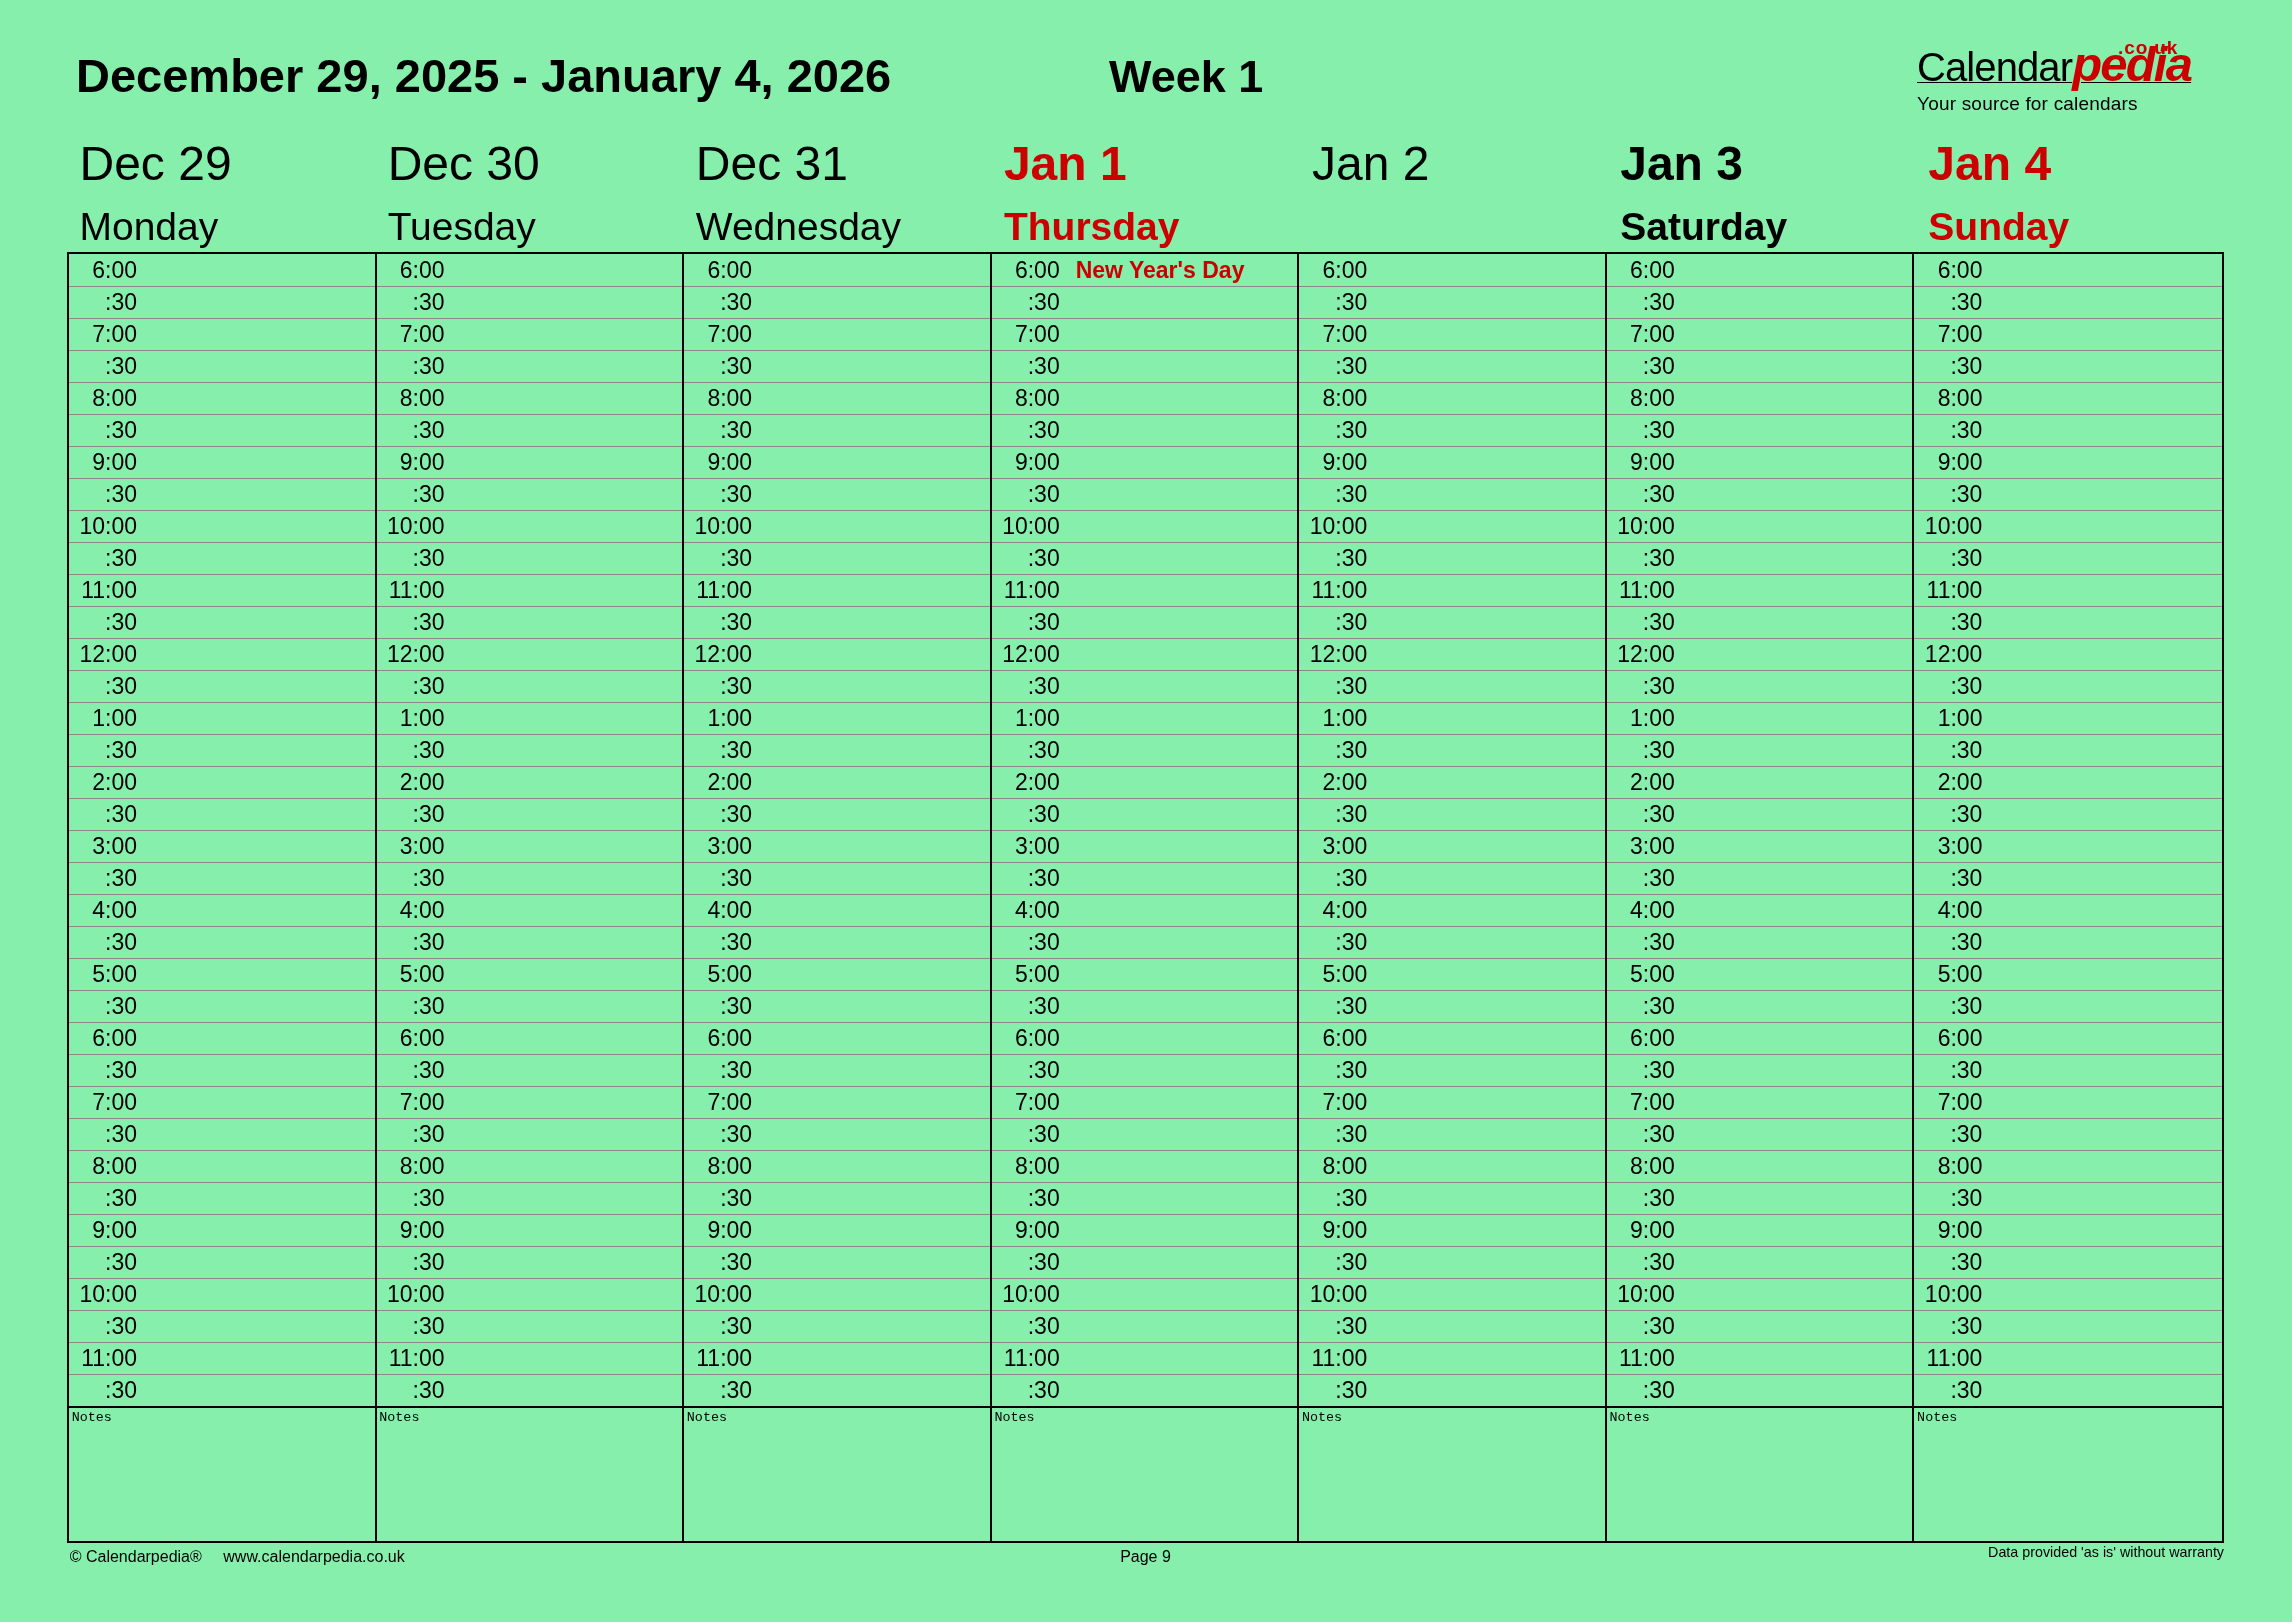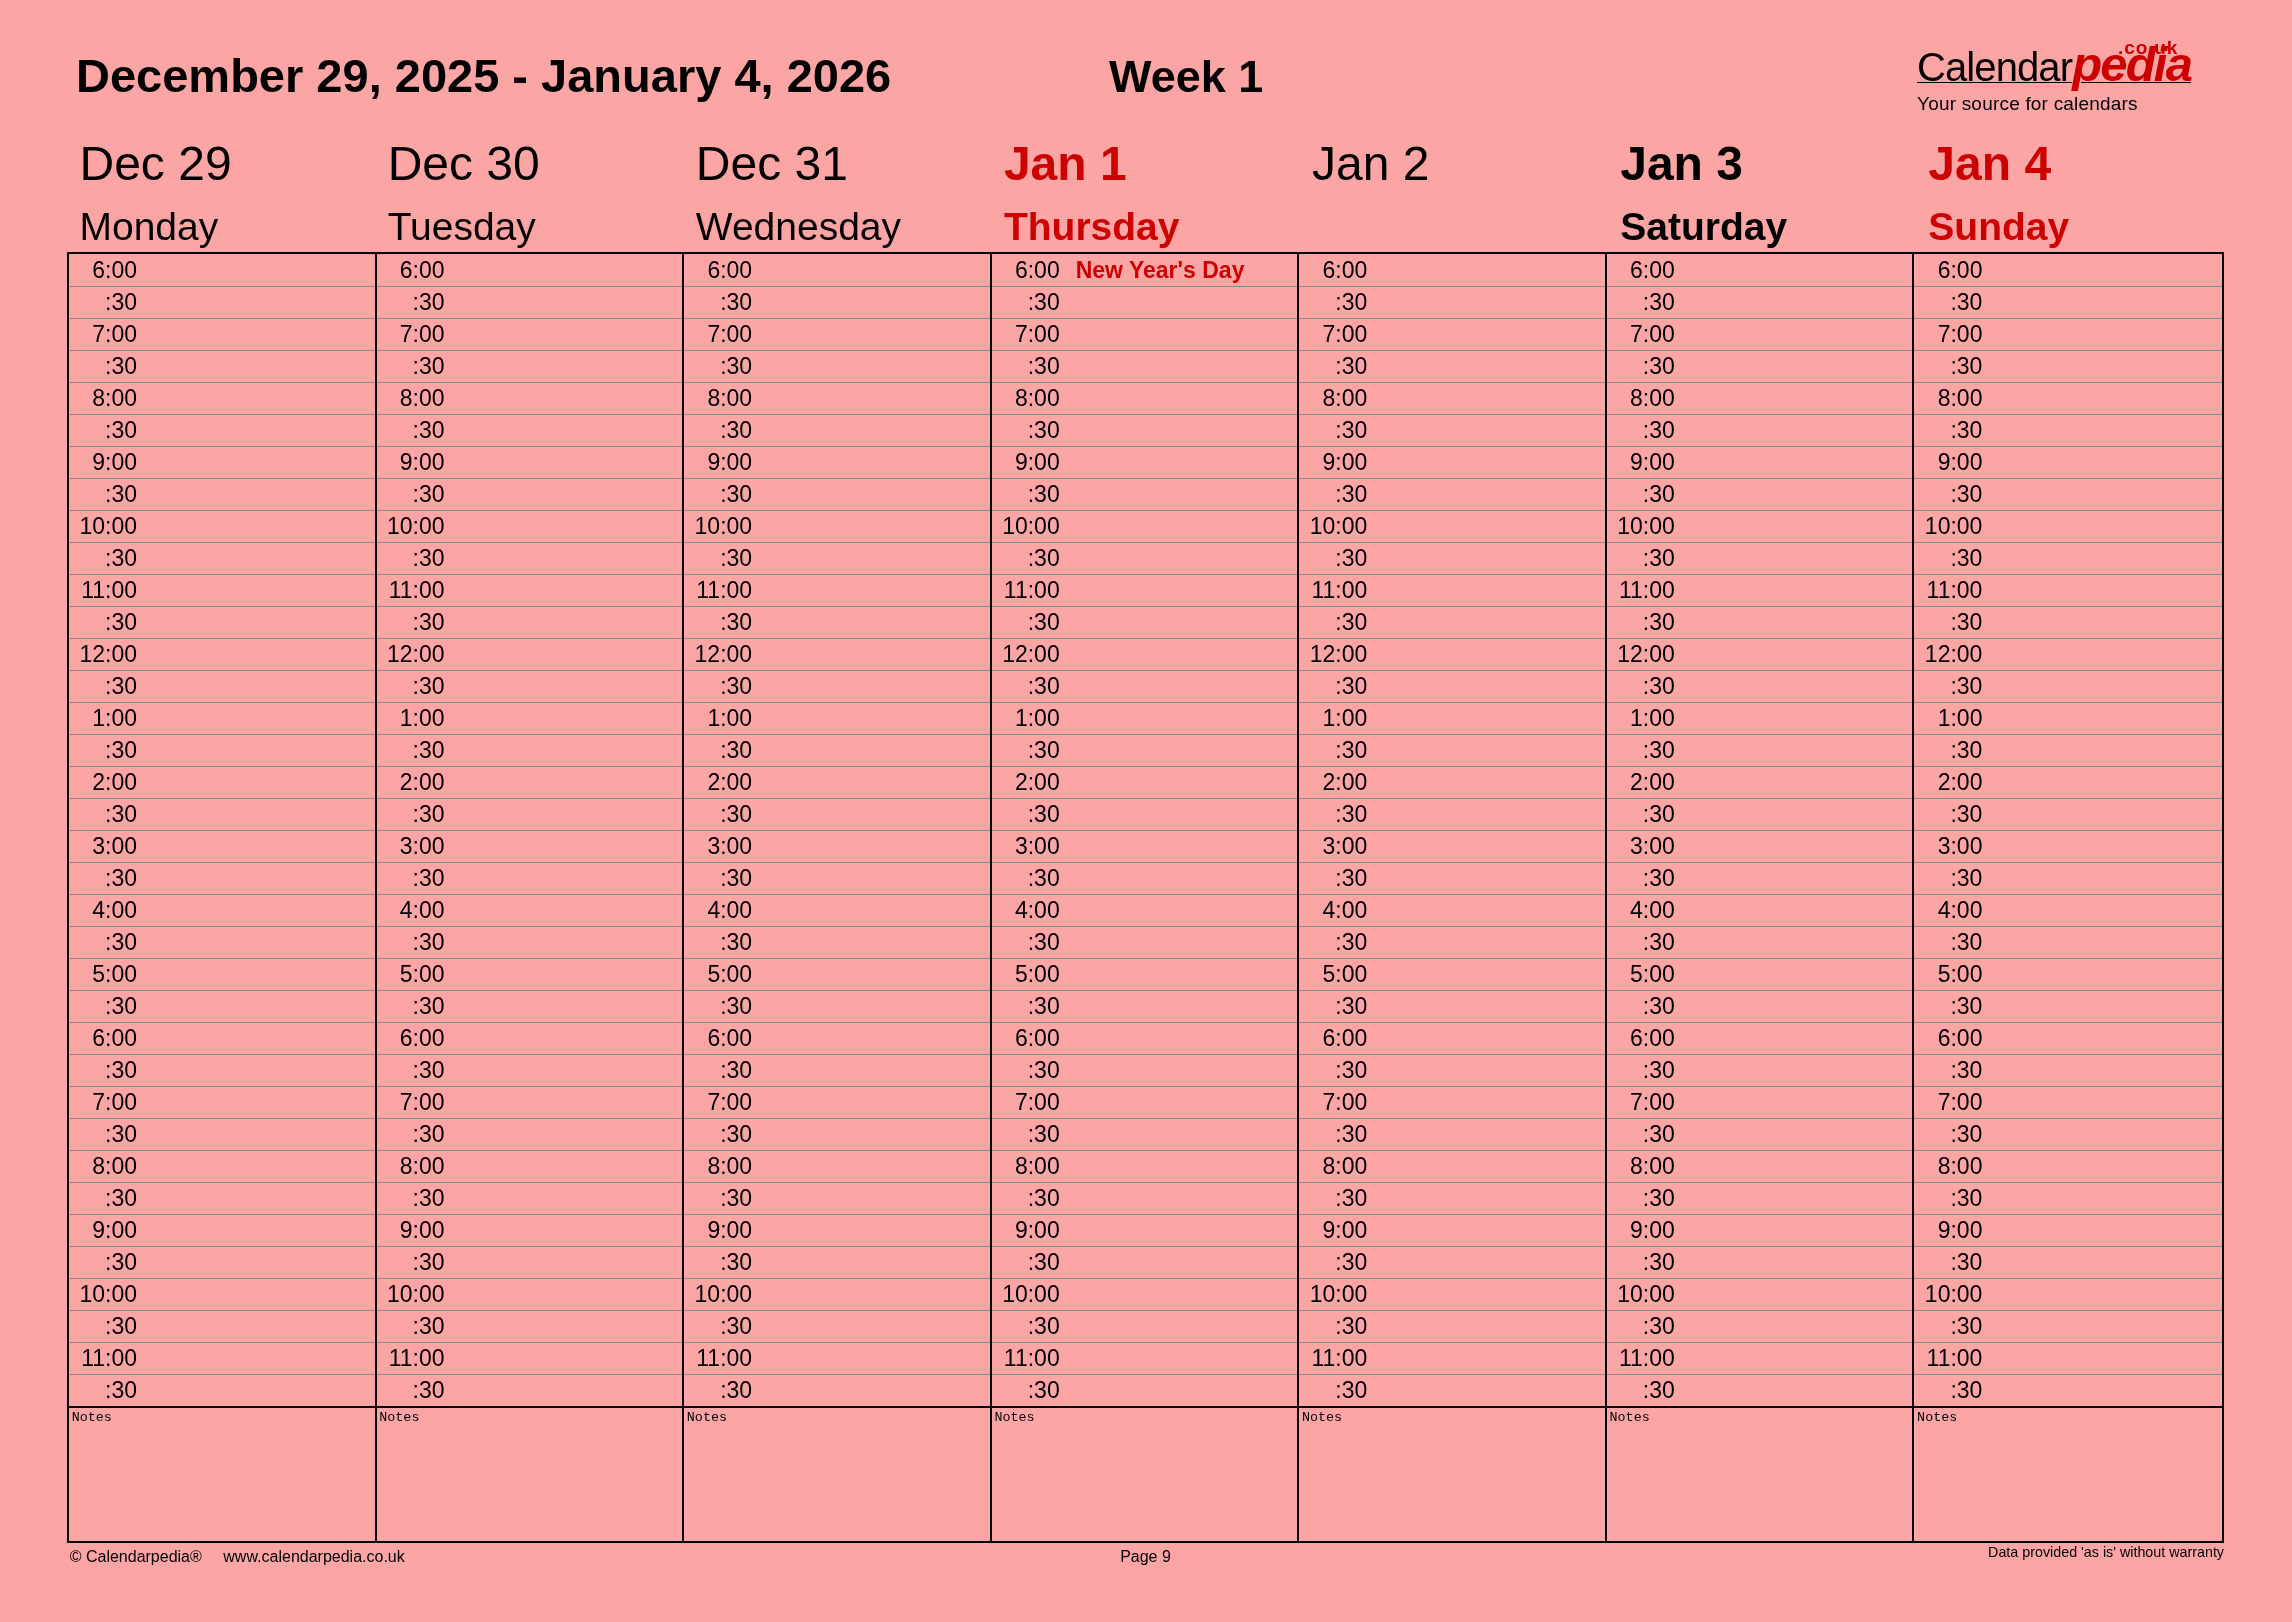--- a/index.html
+++ b/index.html
@@ -1,18 +1,18 @@
 <!DOCTYPE html>
 <html style="--accent: #cc0000; --gridline: #8a8a8a; --border: #000000;font-size:14.3px"><head>
 <meta charset="utf-8">
 <style>
   :root{ --accent:#cc0000; --gridline:#8a8a8a; --border:#000000; }
   html,body{margin:0;padding:0;background:#fff;}
   .page{
-    position:relative;width:2293px;height:1623px;background:#fca5a5;
+    position:relative;width:2293px;height:1623px;background:#86efac;
     font-family:"Liberation Sans",sans-serif;color:#000;overflow:hidden;
   }
   
   .title{position:absolute;left:76px;top:52px;font-size:47px;font-weight:bold;line-height:1;white-space:nowrap;}
   .week{position:absolute;left:1109px;top:54px;font-size:45px;font-weight:bold;line-height:1;}
   .logo{position:absolute;left:1917px;top:38px;width:312px;}
   .logo .couk{position:absolute;left:201px;top:0;font-size:19px;font-weight:bold;color:var(--accent);letter-spacing:0.9px;line-height:1;}
   .logo-main{margin-top:2px;line-height:1;white-space:nowrap;text-decoration:underline;}
   .logo-main .lb{font-size:40px;letter-spacing:-0.9px;}
   .logo-main .lr{font-size:49px;font-weight:bold;font-style:italic;color:var(--accent);letter-spacing:-1.8px;}

